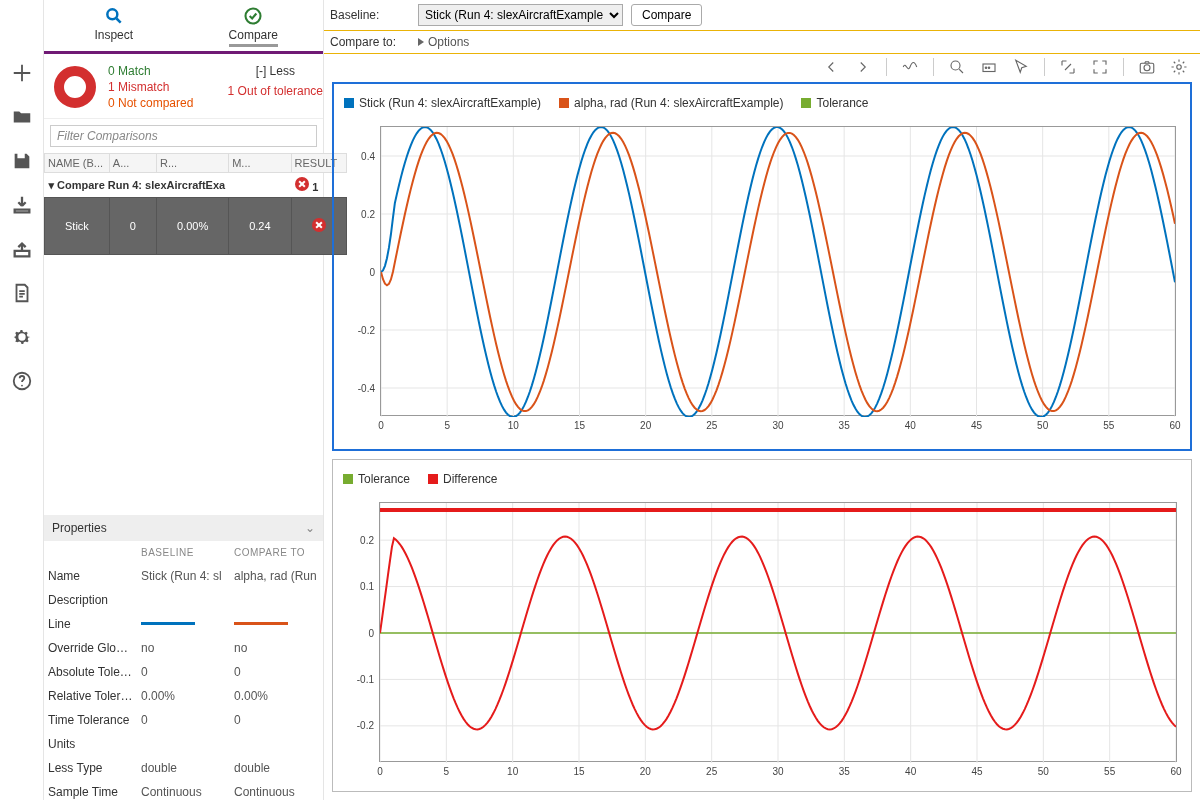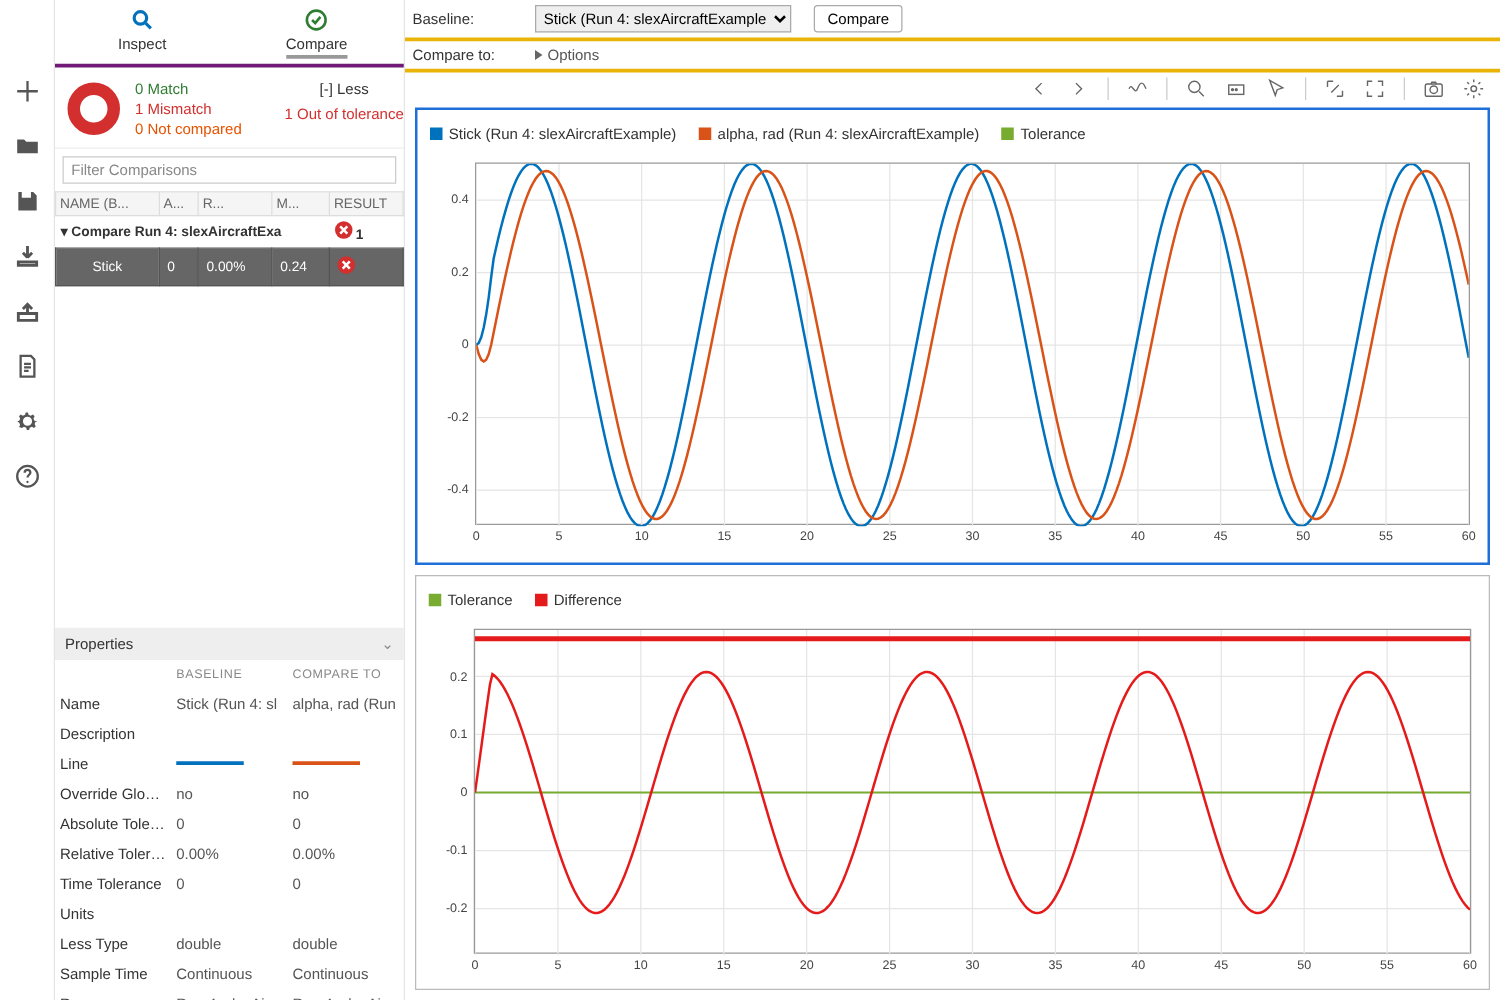--- a/index.html
+++ b/index.html
@@ -24,46 +24,46 @@
   .summary { display: flex; align-items: center; gap: 12px; padding: 10px 10px 8px; border-bottom: 1px solid #eee; position: relative; }
   .ring { width: 42px; height: 42px; border-radius: 50%; border: 10px solid #d32f2f; }
   .summary-text { display: flex; flex-direction: column; gap: 2px; font-size: 12px; }
   .t-green { color: #2e7d32; }
   .t-red  { color: #d32f2f; }
   .t-orange { color: #e65100; }
   .summary-right { position: absolute; right: 0; top: 10px; text-align: center; }
   .summary-right .less { color: #333; margin-bottom: 6px; display: block; cursor: pointer; }
   
   
-  .filter { border: 1px solid #ccc; margin: 6px; padding: 3px 6px; color: #888; }
+  .filter { border: 1px solid #ccc; margin: 6px; padding: 3px 6px; color: #888; font-style: italic; }
   
   
   .ctable { border-collapse: collapse; width: 100%; font-size: 11px; }
   .ctable th { background: #f5f5f5; border: 1px solid #ddd; padding: 3px; text-align: left; color: #666; text-transform: uppercase; font-weight: normal; }
   .ctable .group-row td { padding: 4px; font-weight: bold; }
-  .ctable .sel td { background: #666; color: #fff; border: 1px solid #555; padding: 6px; }
+  .ctable .sel td { background: #666; color: #fff; border: 1px solid #555; padding: 20px; }
   .xicon { display: inline-block; width: 14px; height: 14px; background: #d32f2f; border-radius: 50%; position: relative; }
   .xicon::before, .xicon::after { content: ""; position: absolute; left: 3px; top: 6px; width: 8px; height: 2px; background: #fff; transform: rotate(45deg); }
   .xicon::after { transform: rotate(-45deg); }
   
   
   .props-header { background: #eee; padding: 6px 8px; font-size: 12px; position: relative; }
   .props-header .chev { position: absolute; right: 8px; top: 6px; color: #888; }
   .props { flex: 1; overflow: auto; font-size: 12px; }
   .ptable { width: 100%; border-collapse: collapse; }
   .ptable th { text-align: left; color: #888; font-size: 10px; letter-spacing: 0.5px; padding: 6px 4px; font-weight: normal; }
   .ptable td { padding: 5px 4px; color: #555; white-space: nowrap; overflow: hidden; text-overflow: ellipsis; max-width: 80px; }
   .ptable td:first-child { color: #333; }
   .line-swatch { display: block; width: 54px; height: 3px; }
   .swb { background: #0072bd; }
   .swo { background: #d95319; }
   
   
   .right-panel { flex: 1; display: flex; flex-direction: column; }
-  .selbar { display: flex; align-items: center; gap: 18px; padding: 4px 6px; border-bottom: 3px solid #eab308; }
+  .selbar { display: flex; align-items: center; gap: 8px; padding: 4px 6px; border-bottom: 1px solid #eab308; }
   .selbar label { width: 80px; color: #333; }
   .selbar select { flex: 0 0 200px; font-size: 12px; padding: 2px; border: 1px solid #aaa; }
   .btn { border: 1px solid #aaa; background: #fff; padding: 3px 10px; border-radius: 3px; cursor: pointer; font-size: 12px; }
   .opts { display: flex; align-items: center; gap: 4px; cursor: pointer; color: #555; }
   .tri { display: inline-block; width: 0; height: 0; border-top: 4px solid transparent; border-bottom: 4px solid transparent; border-left: 6px solid #666; }
   
   
   .toolbar { display: flex; justify-content: flex-end; align-items: center; gap: 14px; padding: 4px 12px; }
   .tb-group { display: flex; align-items: center; gap: 14px; }
   .tb-sep { width: 1px; height: 18px; background: #ccc; }

